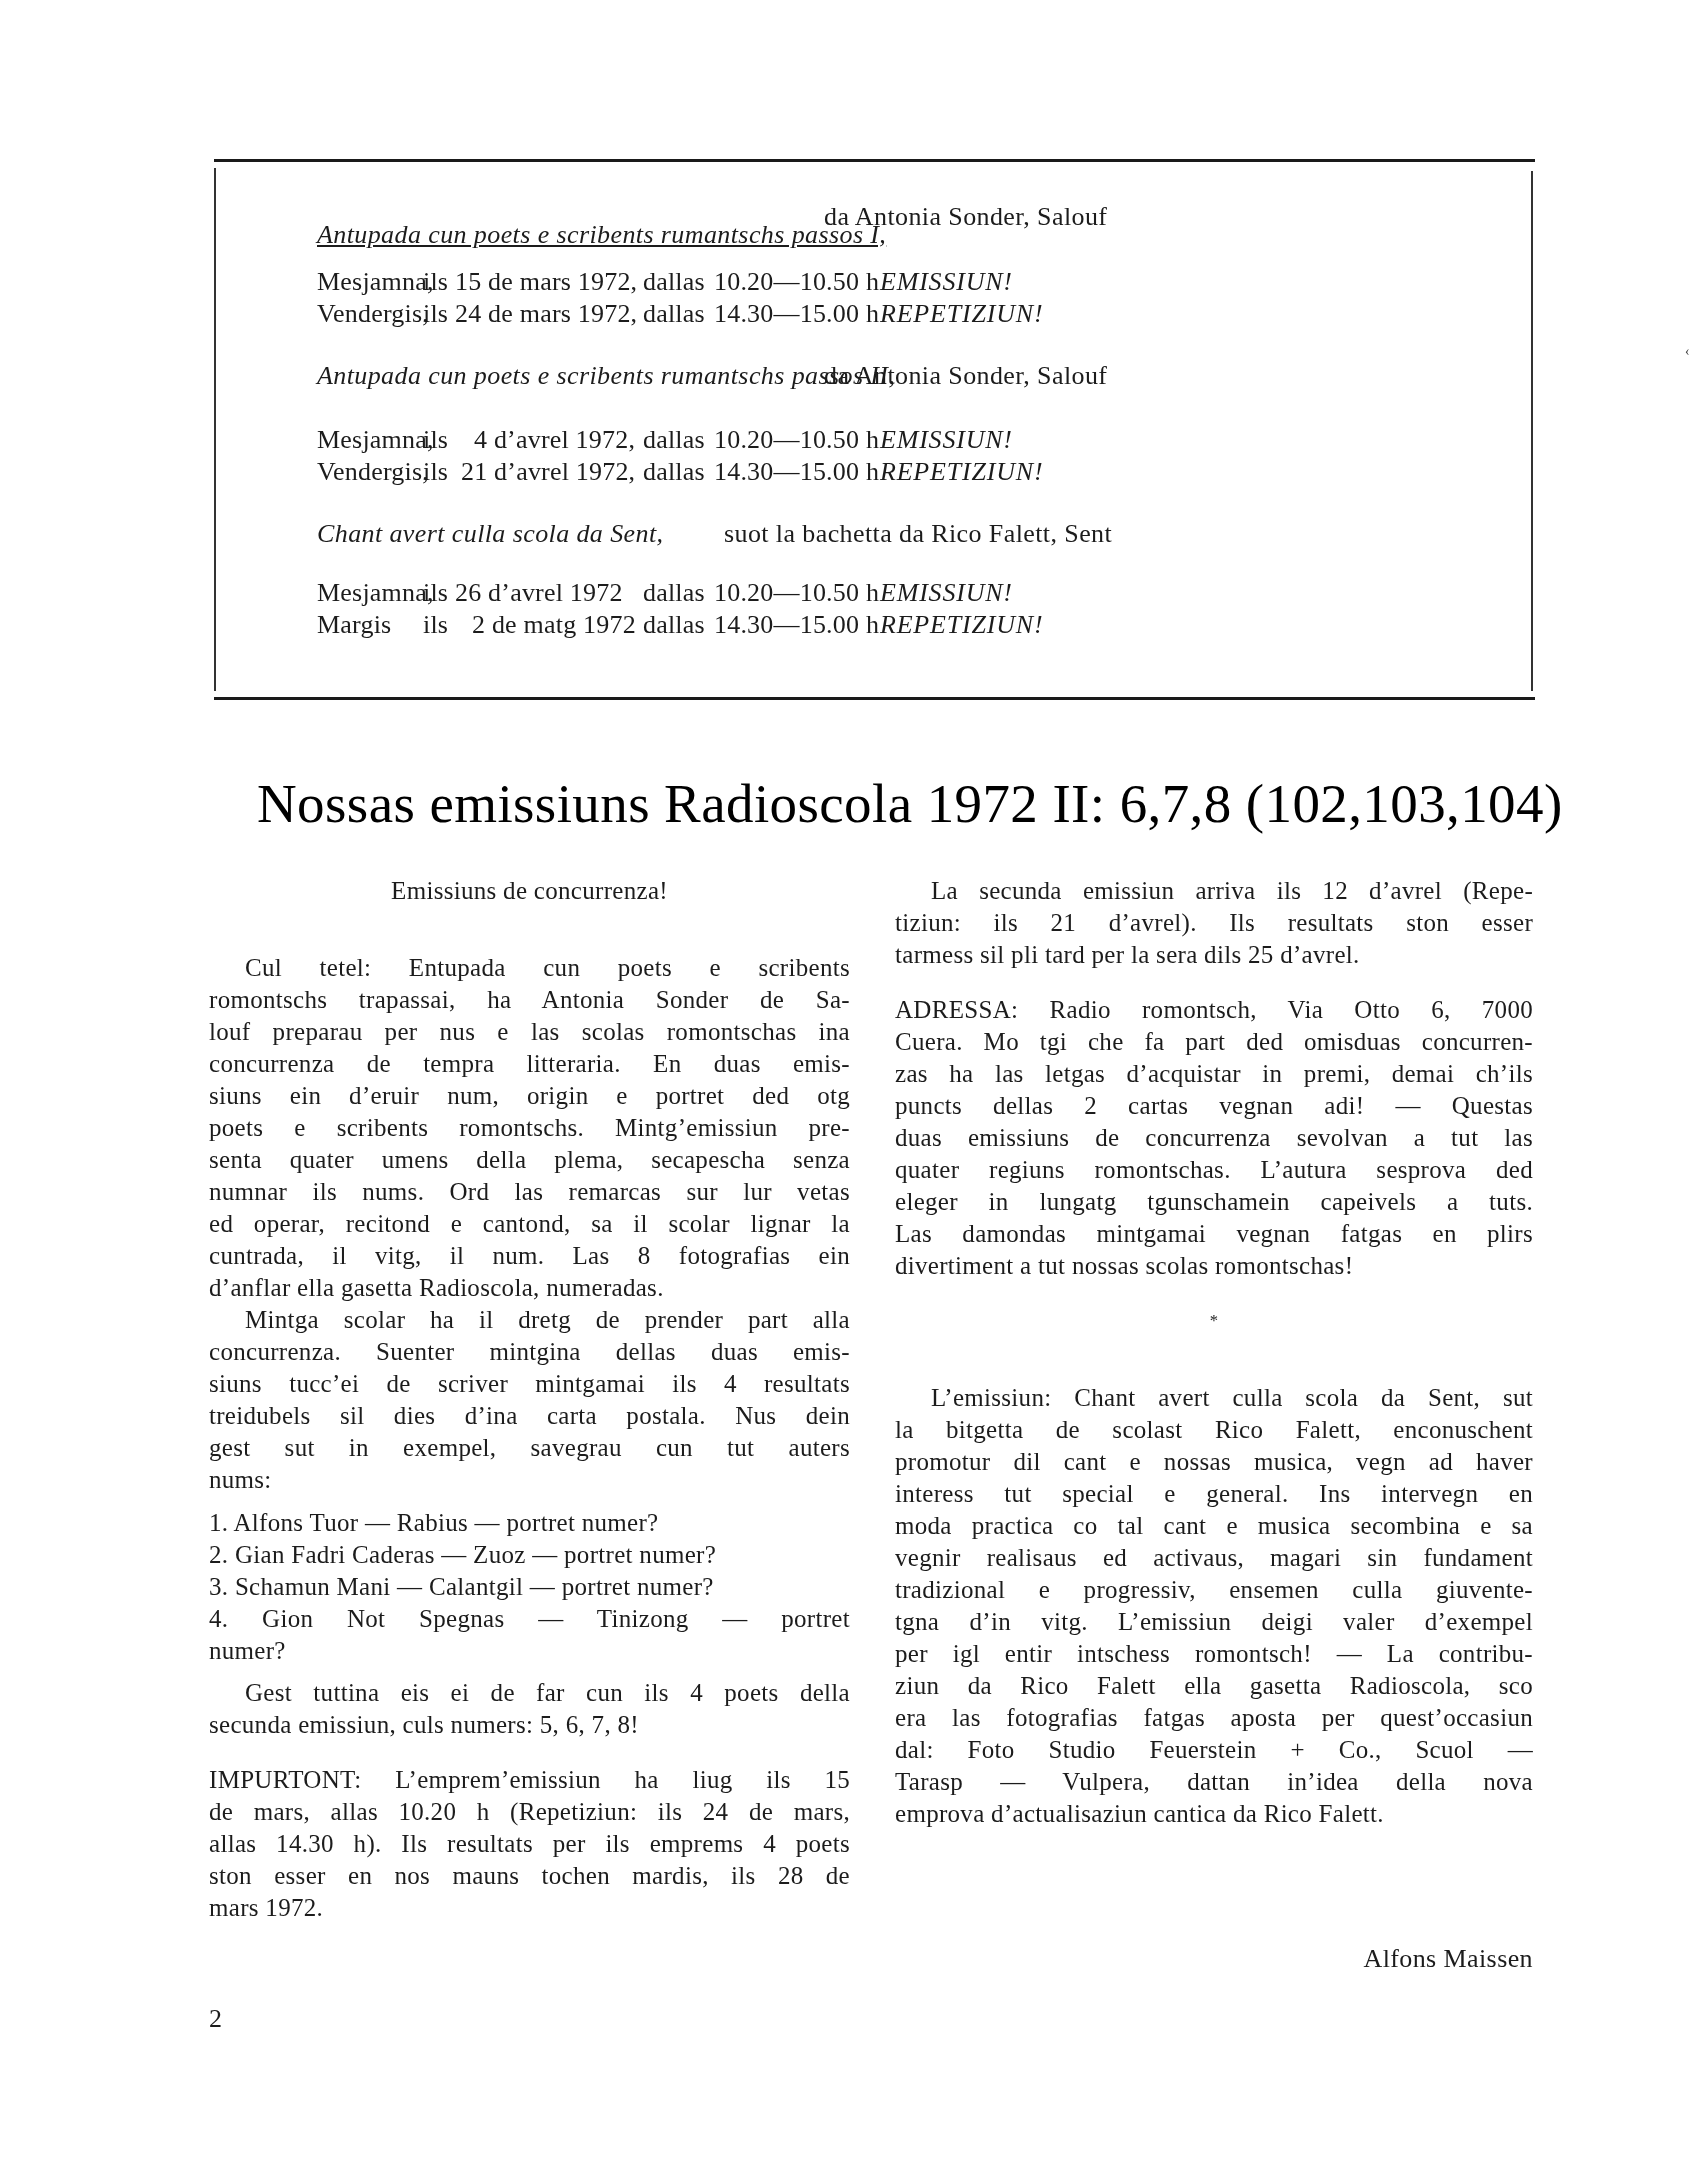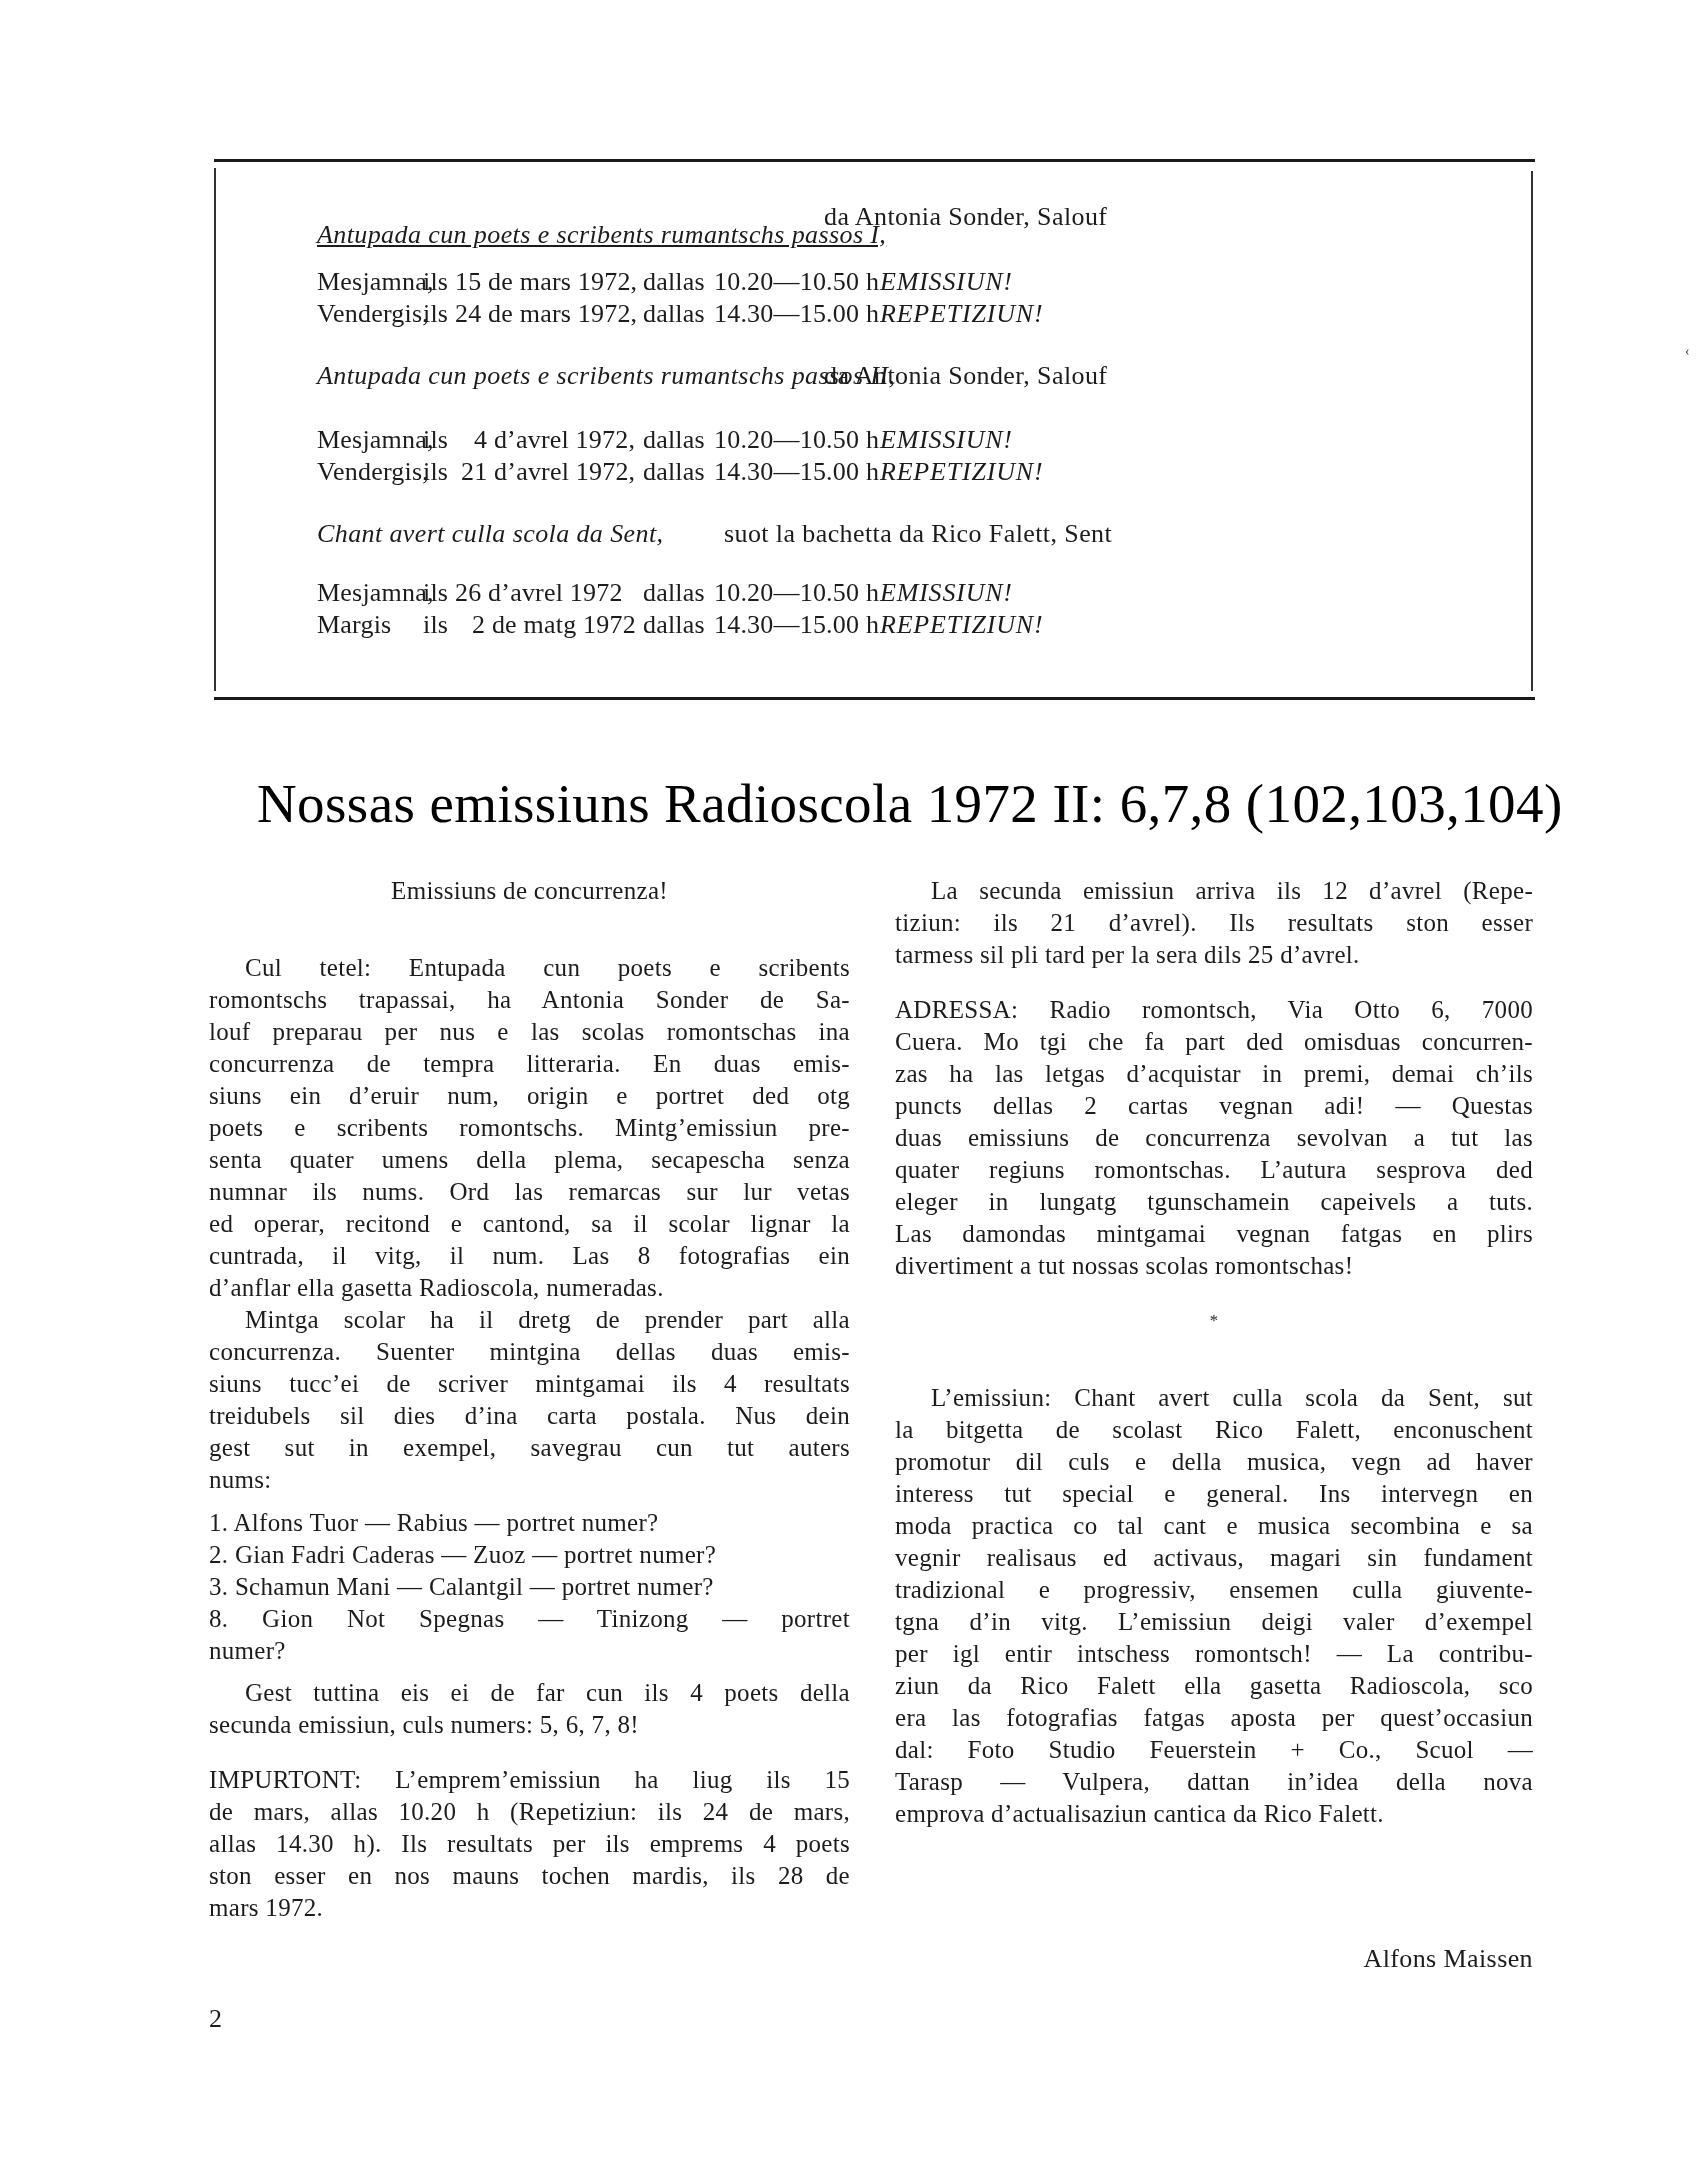--- a/index.html
+++ b/index.html
@@ -138,21 +138,21 @@
       <span class="ln"><span>siuns tucc’ei de scriver mintgamai ils 4 resultats</span></span>
       <span class="ln"><span>treidubels sil dies d’ina </span><span class="it">carta postala</span><span>. Nus dein</span></span>
       <span class="ln"><span>gest sut in </span><span class="it">exempel</span><span>, savegrau cun tut auters</span></span>
       <span class="ln last"><span>nums:</span></span>
     </div>
   <span class="gap-s"></span>
   <div>
       <span class="ln last">1. Alfons Tuor — Rabius — portret numer?</span>
       <span class="ln last">2. Gian Fadri Caderas — Zuoz — portret numer?</span>
       <span class="ln last">3. Schamun Mani — Calantgil — portret numer?</span>
-      <span class="ln">8. Gion Not Spegnas — Tinizong — portret</span>
+      <span class="ln">4. Gion Not Spegnas — Tinizong — portret</span>
       <span class="ln last">numer?</span>
     </div>
   <span class="gap-s"></span>
   <div>
       <span class="ln indent"><span>Gest tuttina eis ei de far cun ils 4 poets della</span></span>
       <span class="ln last"><span class="it">secunda emissiun</span><span>, culs numers: 5, 6, 7, 8!</span></span>
     </div>
   <span class="gap-m"></span>
   <div>
       <span class="ln"><span class="it">IMPURTONT: L’emprem’emissiun ha liug ils 15</span></span>
@@ -180,21 +180,21 @@
       <span class="ln"><span>eleger in lungatg tgunschamein capeivels a tuts.</span></span>
       <span class="ln"><span>Las damondas mintgamai vegnan fatgas en plirs</span></span>
       <span class="ln last"><span>divertiment a tut nossas scolas romontschas!</span></span>
     </div>
   <span class="gap-m"></span>
   <span class="ln center asterism">*</span>
   <span class="gap-l"></span>
   <div>
       <span class="ln indent"><span>L’emissiun: </span><span class="it">Chant avert culla scola da Sent</span><span>, sut</span></span>
       <span class="ln"><span>la bitgetta de scolast </span><span class="it">Rico Falett</span><span>, enconuschent</span></span>
-      <span class="ln"><span>promotur dil culs e della musica, vegn ad haver</span></span>
+      <span class="ln"><span>promotur dil cant e nossas musica, vegn ad haver</span></span>
       <span class="ln"><span>interess tut special e general. Ins intervegn en</span></span>
       <span class="ln"><span>moda practica co tal cant e musica secombina e sa</span></span>
       <span class="ln"><span>vegnir realisaus ed activaus, magari sin fundament</span></span>
       <span class="ln"><span>tradizional e progressiv, ensemen culla giuvente-</span></span>
       <span class="ln"><span>tgna d’in vitg. L’emissiun deigi valer d’exempel</span></span>
       <span class="ln"><span>per igl entir intschess romontsch! — La contribu-</span></span>
       <span class="ln"><span>ziun da </span><span class="it">Rico Falett</span><span> ella gasetta Radioscola, sco</span></span>
       <span class="ln"><span>era las fotografias fatgas aposta per quest’occasiun</span></span>
       <span class="ln"><span>dal: </span><span class="it">Foto Studio Feuerstein</span><span> + </span><span class="it">Co., Scuol</span><span> —</span></span>
       <span class="ln"><span class="it">Tarasp</span><span> — </span><span class="it">Vulpera</span><span>,  dattan in’idea della nova</span></span>

